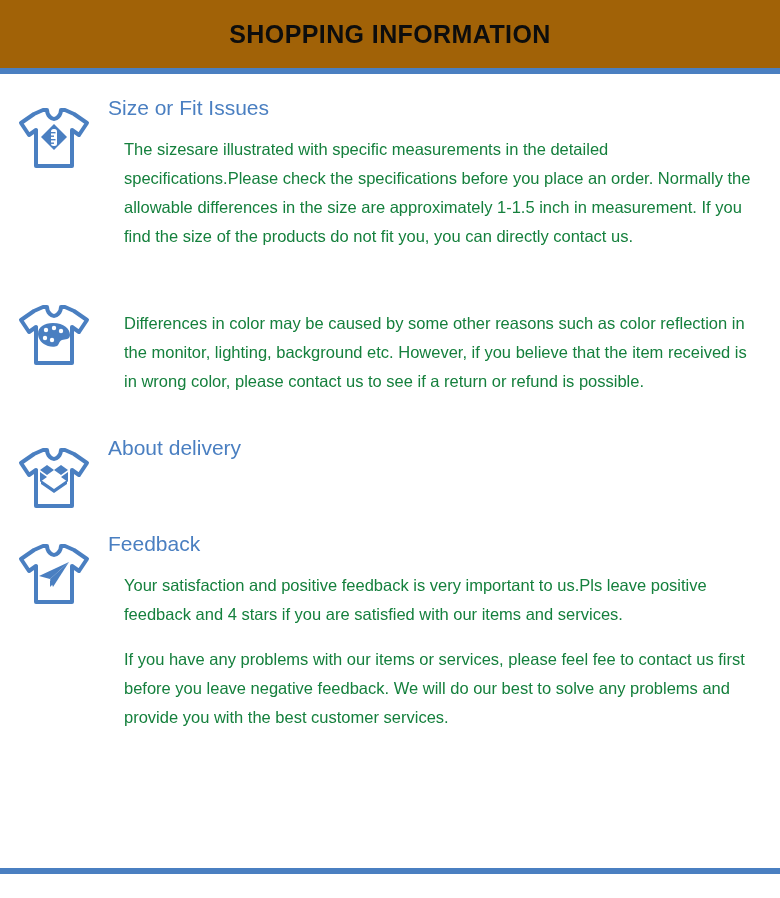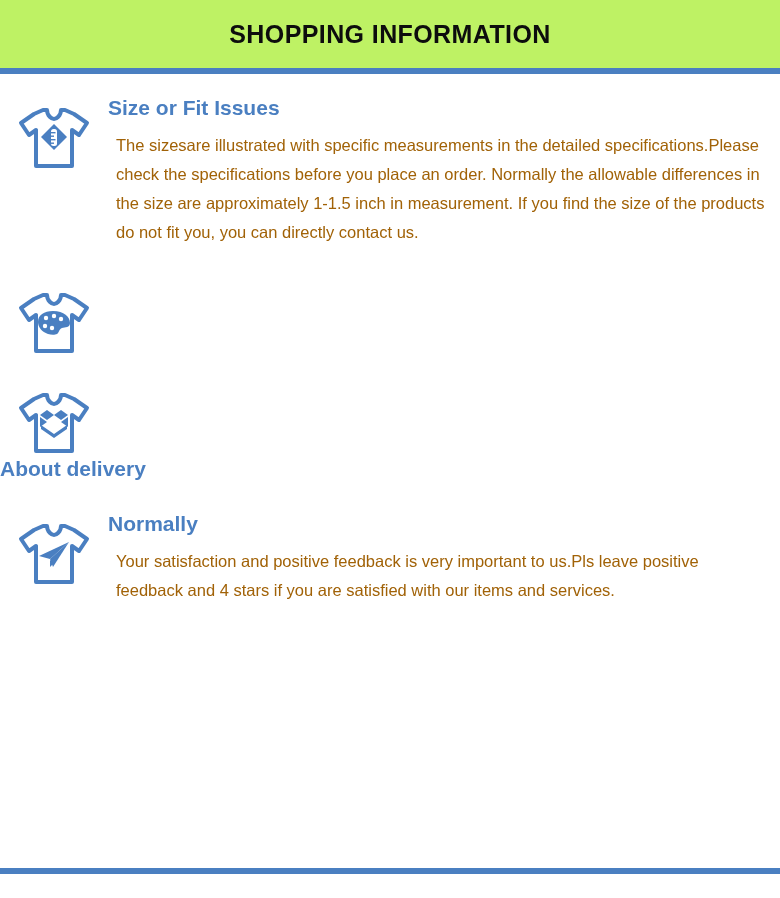--- a/index.html
+++ b/index.html
@@ -22,21 +22,21 @@
     background: #ffffff;
     box-sizing: border-box;
   }
 
   
   .header {
     height: 68px;
     display: flex;
     align-items: center;
     justify-content: center;
-    background: #bef264;
+    background: #a16207;
   }
   .header-title {
     font-size: 25px;
     font-weight: bold;
     letter-spacing: 0.4px;
     color: #0d0d0d;
     text-align: center;
     white-space: nowrap;
   }
 
@@ -67,39 +67,39 @@
     padding-top: 8px;
     box-sizing: border-box;
   }
   .section-body {
     flex: 1;
     padding-right: 4px;
     box-sizing: border-box;
   }
   .section-heading {
     font-size: 21px;
-    font-weight: bold;
+    font-weight: normal;
     color: #4a7fc1;
     margin: 0 0 12px 0;
     line-height: 1.1;
   }
   .section-para {
     font-size: 16.5px;
     line-height: 29px;
-    color: #a16207;
-    margin: 8px;
+    color: #15803d;
+    margin: 16px;
   }
   .section-para + .section-para {
     margin-top: 0;
   }
 
   
   .sec-size      { padding-top: 22px; }
   .sec-color     { padding-top: 26px; }
-  .sec-delivery  { padding-top: 24px; flex-direction: column; }
+  .sec-delivery  { padding-top: 24px; }
   .sec-feedback  { padding-top: 20px; }
 
   .tshirt-icon { display: block; }
 </style>
 </head>
 <body>
 
 <div class="page">
 
   <div class="header">
@@ -136,20 +136,21 @@
           <path d="M36,22 C47,22 53,28 53,34 C53,39 48,38 45,39 C42,40 42,44 40,45
                    C38,46 34,46 31,45 C25,43 21,38 21,33 C21,26 27,22 36,22 Z" fill="#4a7fc1"></path>
           <circle cx="29" cy="29" r="2.2" fill="#ffffff"></circle>
           <circle cx="37" cy="27" r="2.2" fill="#ffffff"></circle>
           <circle cx="44" cy="30" r="2.2" fill="#ffffff"></circle>
           <circle cx="28" cy="37" r="2.2" fill="#ffffff"></circle>
           <circle cx="35" cy="39" r="2.2" fill="#ffffff"></circle>
         </svg>
       </div>
       <div class="section-body">
+        <p class="section-para">Differences in color may be caused by some other reasons such as color reflection in the monitor, lighting, background etc. However, if you believe that the item received is in wrong color, please contact us to see if a return or refund is possible.</p>
       </div>
     </div>
 
     <div class="section sec-delivery">
       <div class="section-icon">
         <svg class="tshirt-icon" width="74" height="68" viewBox="0 0 74 68" aria-hidden="true">
           <path d="M26,6 L17,10 L4,19 L12,31 L19,26 L19,62 L55,62 L55,26 L62,31 L70,19 L57,10 L48,6 L44,6
                    C44,12 39,15 37,15 C35,15 30,12 30,6 Z" fill="none" stroke="#4a7fc1" stroke-width="4" stroke-linejoin="round" stroke-linecap="round"></path>
           <path d="M30,21 L37,26 L30,31 L23,26 Z" fill="#4a7fc1"></path>
           <path d="M44,21 L51,26 L44,31 L37,26 Z" fill="#4a7fc1"></path>
@@ -167,22 +168,23 @@
       <div class="section-icon">
         <svg class="tshirt-icon" width="74" height="68" viewBox="0 0 74 68" aria-hidden="true">
           <path d="M26,6 L17,10 L4,19 L12,31 L19,26 L19,62 L55,62 L55,26 L62,31 L70,19 L57,10 L48,6 L44,6
                    C44,12 39,15 37,15 C35,15 30,12 30,6 Z" fill="none" stroke="#4a7fc1" stroke-width="4" stroke-linejoin="round" stroke-linecap="round"></path>
           <path d="M52,22 L22,36 L33,39 Z" fill="#4a7fc1"></path>
           <path d="M52,22 L36,47 L33,39 Z" fill="#4a7fc1"></path>
           <path d="M33,40 L33,47 L37,43 Z" fill="#4a7fc1"></path>
         </svg>
       </div>
       <div class="section-body">
-        <h2 class="section-heading">Normally</h2>
+        <h2 class="section-heading">Feedback</h2>
         <p class="section-para">Your satisfaction and positive feedback is very important to us.Pls leave positive feedback and 4 stars if you are satisfied with our items and services.</p>
+        <p class="section-para">If you have any problems with our items or services, please feel fee to contact us first before you leave negative feedback. We will do our best to solve any problems and provide you with the best customer services.</p>
       </div>
     </div>
 
   </div>
 
   <div class="rule-bottom" style="position:absolute; left:0; bottom:24px;"></div>
 
 </div>
 
 </body></html>

